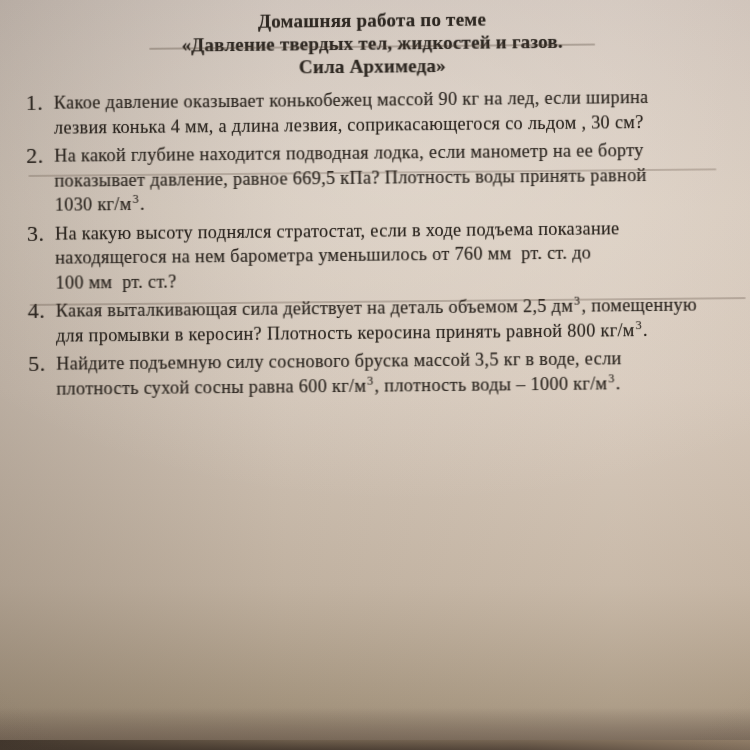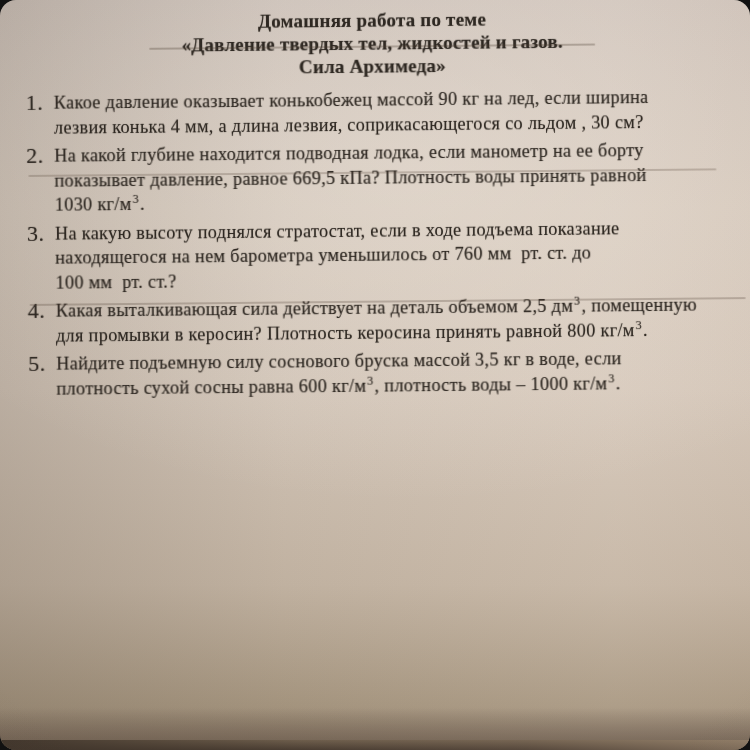--- a/index.html
+++ b/index.html
@@ -2,21 +2,20 @@
 <html><head>
 <meta charset="utf-8">
 <style>
   html, body { margin: 0; padding: 0; background: #111; }
   .photo {
     position: relative;
     width: 750px;
     height: 750px;
     overflow: hidden;
     font-family: "Liberation Serif", "DejaVu Serif", serif;
-    border-radius: 16px;
   }
   
   .paper-bg {
     position: absolute; inset: 0;
     background:
       radial-gradient(900px 520px at 55% 22%, rgba(242,234,224,0.38), rgba(242,234,224,0) 65%),
       linear-gradient(to right, rgba(88,76,64,0.20), rgba(88,76,64,0.02) 38%, rgba(255,238,224,0.10) 82%, rgba(222,200,182,0.12)),
       linear-gradient(to bottom, #cbc0b8 0%, #d4c8bc 28%, #d3c6b9 52%, #c2b3a2 78%, #a5957f 94%, #8d7c6a 100%);
   }
   .bottom-shade {

